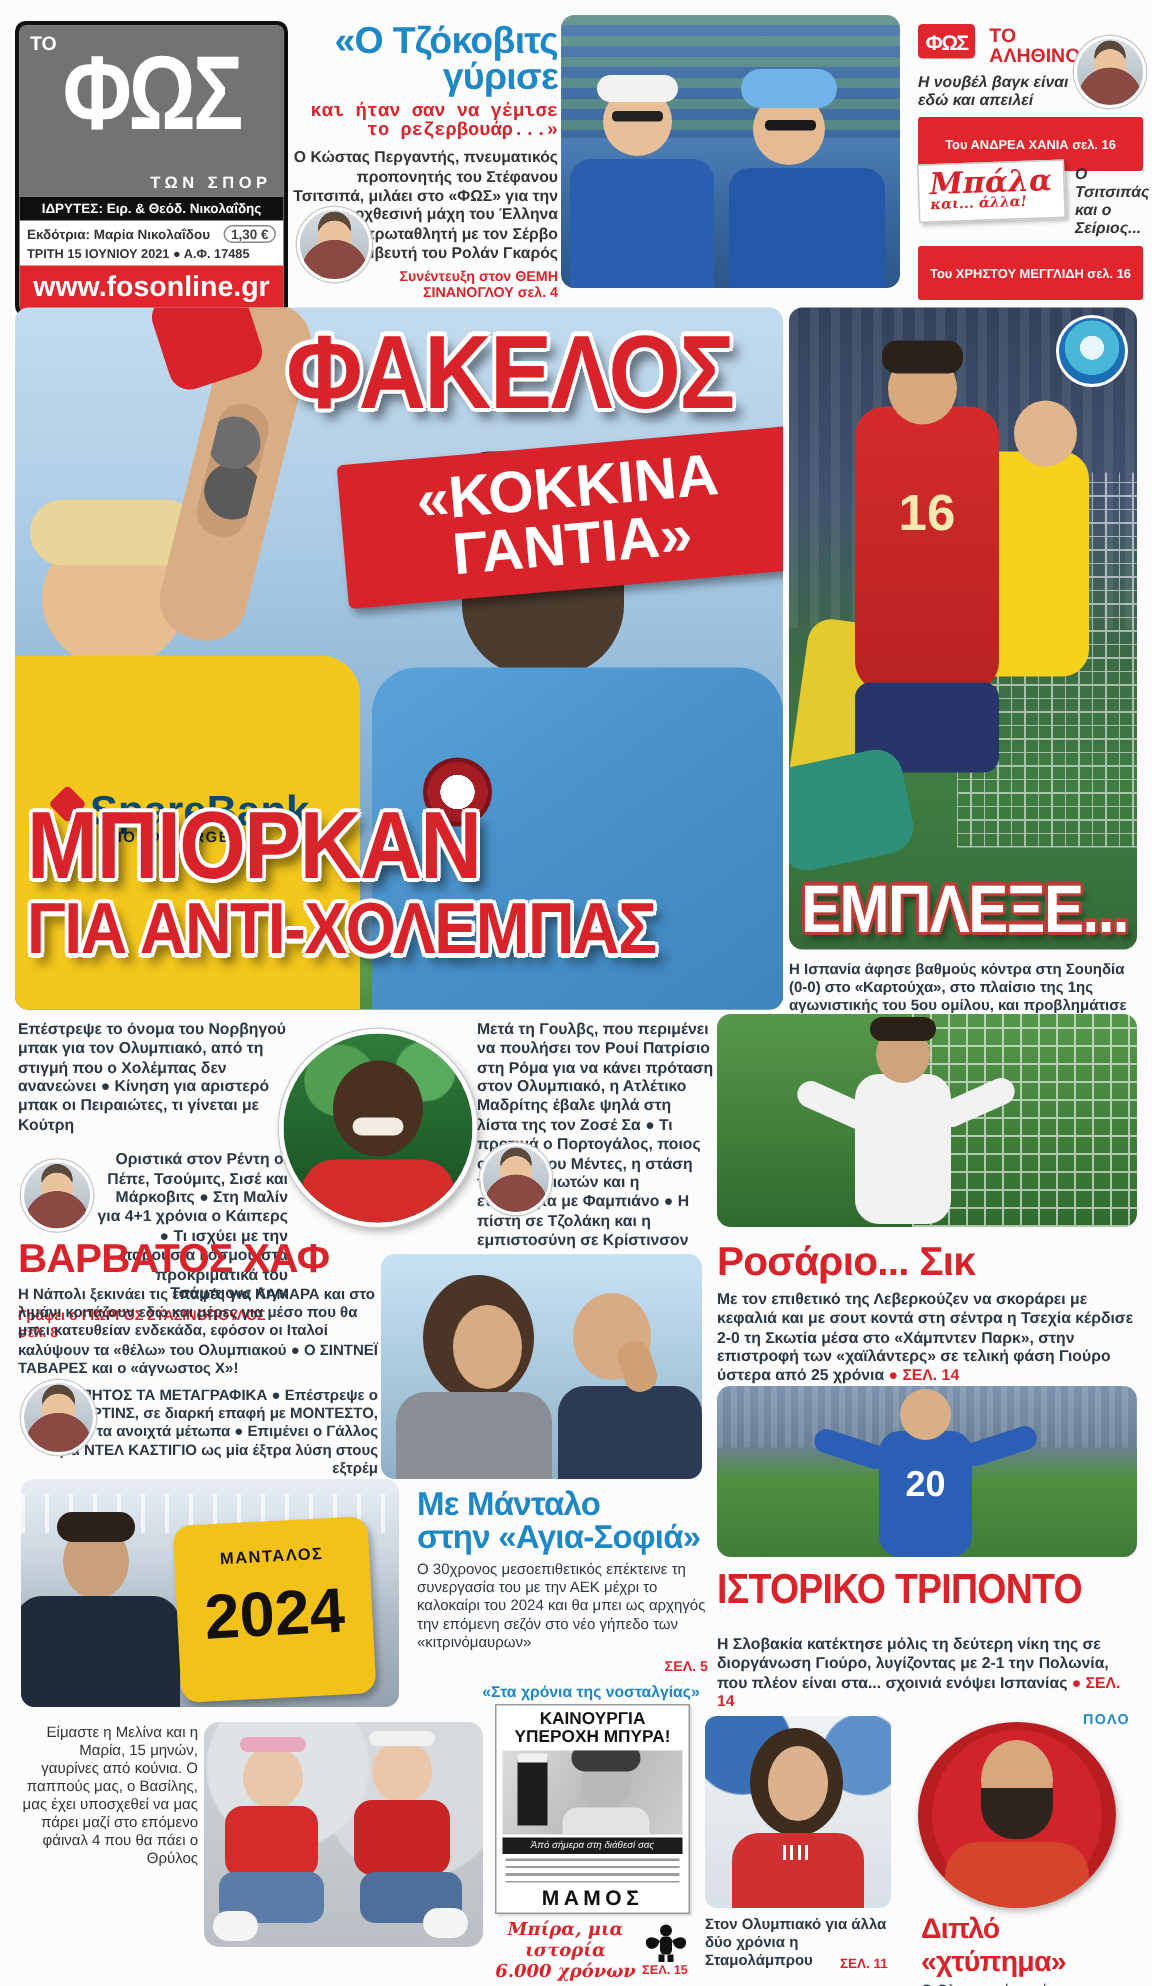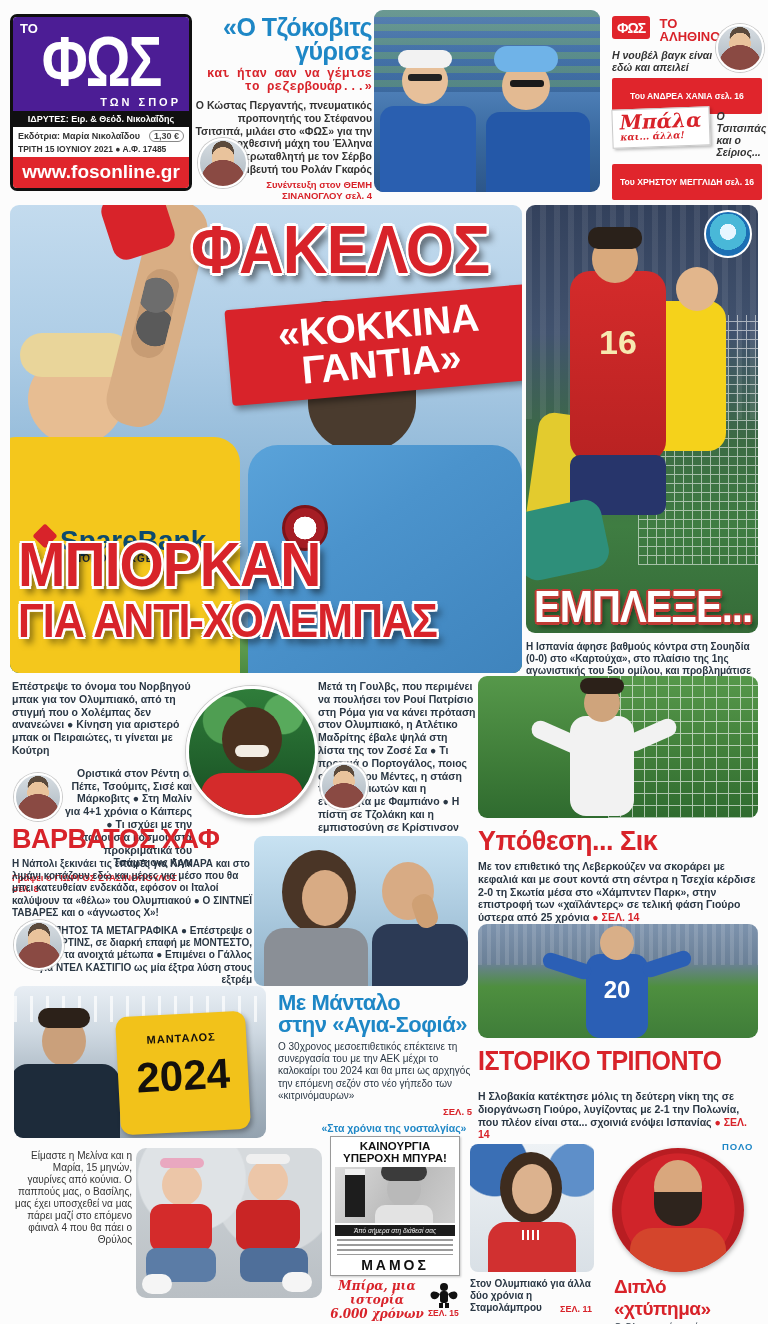--- a/index.html
+++ b/index.html
@@ -8,21 +8,21 @@
   .abs{position:absolute;}
   .pre{white-space:pre-line;}
   .red{color:#d8232a;}
   .blue{color:#1e87c6;}
   .photo{position:absolute;border-radius:9px;overflow:hidden;}
   .ph-shape{position:absolute;}
 
   
   .masthead{position:absolute;left:10px;top:14px;width:176px;border:3px solid #101010;
             border-radius:7px;overflow:hidden;background:#fff;}
-  .mh-red{position:relative;background:#4c1d95;height:94px;}
+  .mh-red{position:relative;background:#737373;height:114px;}
   .mh-to{position:absolute;top:4px;left:7px;color:#fff;font-weight:bold;font-size:13px;}
   .mh-fos{position:absolute;top:4px;left:0;width:100%;text-align:center;color:#fff;
           font-weight:bold;font-size:56px;letter-spacing:-2px;transform:scaleY(1.25);
           transform-origin:center top;}
   .mh-ts{position:absolute;bottom:3px;right:8px;color:#fff;font-weight:bold;font-size:11px;
          letter-spacing:3px;}
   .mh-founders{background:#101010;color:#fff;font-weight:bold;font-size:9px;text-align:center;
                padding:3px 0;}
   .mh-pub{display:flex;justify-content:space-between;align-items:center;padding:3px 5px 1px 5px;
           font-size:9px;font-weight:bold;color:#333;}
@@ -273,21 +273,21 @@
        background:linear-gradient(180deg,#56984a 0%,#3f7d39 60%,#2f6b2f 100%);">
     <div class="ph-shape" style="right:0;top:0;width:150px;height:100%;opacity:.6;
          background:repeating-linear-gradient(90deg,#fff 0 1.5px,transparent 1.5px 12px),repeating-linear-gradient(0deg,#fff 0 1.5px,transparent 1.5px 12px);"></div>
     <div class="ph-shape" style="left:92px;top:40px;width:64px;height:100px;border-radius:16px;background:#f2f2f2;"></div>
     <div class="ph-shape" style="left:52px;top:52px;width:54px;height:18px;border-radius:9px;background:#f2f2f2;transform:rotate(24deg);"></div>
     <div class="ph-shape" style="left:146px;top:50px;width:54px;height:18px;border-radius:9px;background:#f2f2f2;transform:rotate(-24deg);"></div>
     <div class="ph-shape" style="left:106px;top:8px;width:36px;height:38px;border-radius:50%;background:#cfa47c;"></div>
     <div class="ph-shape" style="left:102px;top:2px;width:44px;height:16px;border-radius:8px;background:#2c2119;"></div>
   </div>
   <div class="abs" style="left:478px;top:826px;width:282px;">
-    <div class="sec-h red" style="font-size:27px;">Υπόθεση... Σικ</div>
+    <div class="sec-h red" style="font-size:27px;">Ροσάριο... Σικ</div>
     <div class="sec-b" style="margin-top:3px;">
       <span>Με τον επιθετικό της Λεβερκούζεν να σκοράρει με κεφαλιά και με σουτ κοντά στη σέντρα η Τσεχία κέρδισε 2-0 τη Σκωτία μέσα στο «Χάμπντεν Παρκ», στην επιστροφή των «χαϊλάντερς» σε τελική φάση Γιούρο ύστερα από 25 χρόνια </span><span class="red">● ΣΕΛ. 14</span>
     </div>
   </div>
 
   <div class="abs" style="left:12px;top:824px;width:240px;">
     <div class="sec-h red" style="font-size:27px;">ΒΑΡΒΑΤΟΣ ΧΑΦ</div>
     <div class="sec-b" style="margin-top:3px;font-size:10px;">Η Νάπολι ξεκινάει τις επαφές για ΚΑΜΑΡΑ και στο λιμάνι κοιτάζουν εδώ και μέρες για μέσο που θα μπει κατευθείαν ενδεκάδα, εφόσον οι Ιταλοί καλύψουν τα «θέλω» του Ολυμπιακού ● Ο ΣΙΝΤΝΕΪ ΤΑΒΑΡΕΣ και ο «άγνωστος Χ»!</div>
     <div class="sec-b" style="margin-top:6px;font-size:10px;text-align:right;">ΕΠΙ ΤΑΠΗΤΟΣ ΤΑ ΜΕΤΑΓΡΑΦΙΚΑ ● Επέστρεψε ο ΜΑΡΤΙΝΣ, σε διαρκή επαφή με ΜΟΝΤΕΣΤΟ, αρκετά τα ανοιχτά μέτωπα ● Επιμένει ο Γάλλος για ΝΤΕΛ ΚΑΣΤΙΓΙΟ ως μία έξτρα λύση στους εξτρέμ</div>
     <div class="sec-b" style="margin-top:6px;font-size:10px;text-align:right;padding-left:56px;">Δεν «καίνε» ΚΑΣΑΜΙ οι Ελβετοί ● «Ερυθρόλευκη» σχολή στο Ροσάριο της Αργεντινής</div>

